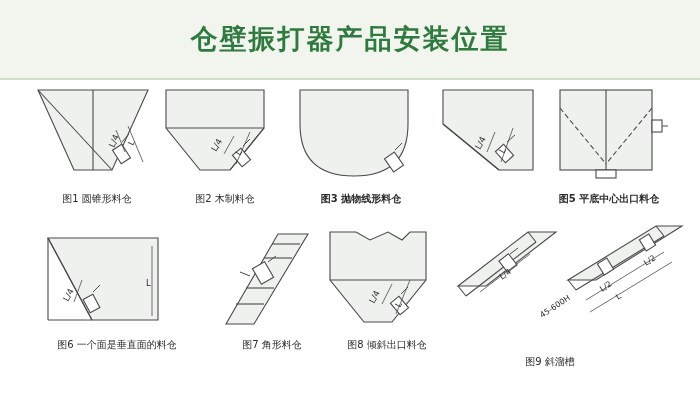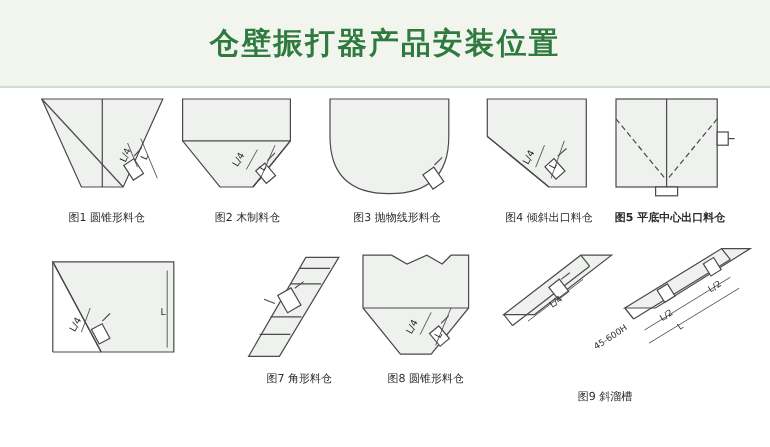--- a/index.html
+++ b/index.html
@@ -124,39 +124,38 @@
     </div>
 
     <div class="fig" style="left:292px; top:4px;">
       <svg class="fig-canvas" width="135" height="110" viewBox="0 0 135 110">
         <g fill="none" stroke="#4a4a4a" stroke-width="1.1">
           <path d="M8,6 L8,40 Q8,92 62,92 Q116,92 116,40 L116,6 Z" fill="#eef1ee"></path>
           <rect x="96" y="70" width="12" height="16" transform="rotate(-35 102 78)" fill="#ffffff"></rect>
           <line x1="103" y1="66" x2="110" y2="59" stroke-width="1"></line>
         </g>
       </svg>
-      <div class="caption" style="left:-6px; top:108px; width:150px;">图3  抛物线形料仓</div>
+      <div class="caption" style="left:-6px; top:108px; width:150px;font-weight:bold;">图3  抛物线形料仓</div>
     </div>
 
     <div class="fig" style="left:437px; top:4px;">
       <svg class="fig-canvas" width="120" height="110" viewBox="0 0 120 110">
         <g fill="none" stroke="#4a4a4a" stroke-width="1.1">
           <polygon points="6,6 96,6 96,86 62,86 6,40" fill="#eef1ee"></polygon>
           <line x1="6" y1="40" x2="62" y2="86"></line>
           <rect x="62" y="62" width="11" height="15" transform="rotate(-42 67.5 69.5)" fill="#ffffff"></rect>
           <line x1="70" y1="58" x2="78" y2="51" stroke-width="1"></line>
           <line x1="58" y1="48" x2="50" y2="68" stroke-width="0.8"></line>
           <line x1="76" y1="44" x2="64" y2="78" stroke-width="0.8"></line>
         </g>
         <g font-size="8.5" fill="#2b2b2b" font-family="DejaVu Sans, Liberation Sans, sans-serif">
           <text x="43" y="66" transform="rotate(-62 43 66)">L/4</text>
           <text x="67" y="70" transform="rotate(-62 67 70)">L</text>
         </g>
       </svg>
-      <div class="caption" style="left:-18px; top:108px; width:160px;">图4  倾斜出口料仓</div>
     </div>
 
     <div class="fig" style="left:548px; top:4px;font-weight:bold;">
       <svg class="fig-canvas" width="120" height="110" viewBox="0 0 120 110">
         <g fill="none" stroke="#4a4a4a" stroke-width="1.1">
           <rect x="12" y="6" width="92" height="80" fill="#eef1ee"></rect>
           <line x1="58" y1="6" x2="58" y2="86"></line>
           <rect x="48" y="86" width="20" height="8" fill="#ffffff"></rect>
           <line x1="12" y1="24" x2="58" y2="80" stroke-dasharray="5,3"></line>
           <line x1="104" y1="24" x2="58" y2="80" stroke-dasharray="5,3"></line>
@@ -177,20 +176,21 @@
           <rect x="46" y="64" width="11" height="15" transform="rotate(-28 51.5 71.5)" fill="#ffffff"></rect>
           <line x1="53" y1="60" x2="60" y2="53" stroke-width="1"></line>
           <line x1="112" y1="14" x2="112" y2="84" stroke-width="0.8"></line>
           <line x1="42" y1="48" x2="34" y2="70" stroke-width="0.8"></line>
         </g>
         <g font-size="8.5" fill="#2b2b2b" font-family="DejaVu Sans, Liberation Sans, sans-serif">
           <text x="28" y="70" transform="rotate(-62 28 70)">L/4</text>
           <text x="106" y="54">L</text>
         </g>
       </svg>
+      <div class="caption" style="left:-18px; top:106px; width:190px;">图6  一个面是垂直面的料仓</div>
     </div>
 
     <div class="fig" style="left:212px; top:152px;">
       <svg class="fig-canvas" width="120" height="108" viewBox="0 0 120 108">
         <g fill="none" stroke="#4a4a4a" stroke-width="1.1">
           <polygon points="66,2 96,2 42,92 14,92" fill="#eef1ee"></polygon>
           <line x1="60" y1="12" x2="88" y2="12"></line>
           <line x1="52" y1="26" x2="80" y2="26"></line>
           <line x1="34" y1="56" x2="62" y2="56"></line>
           <line x1="24" y1="72" x2="52" y2="72"></line>
@@ -210,21 +210,21 @@
           <rect x="76" y="76" width="11" height="15" transform="rotate(-40 81.5 83.5)" fill="#ffffff"></rect>
           <line x1="83" y1="72" x2="90" y2="65" stroke-width="1"></line>
           <line x1="74" y1="62" x2="64" y2="82" stroke-width="0.8"></line>
           <line x1="92" y1="58" x2="78" y2="92" stroke-width="0.8"></line>
         </g>
         <g font-size="8.5" fill="#2b2b2b" font-family="DejaVu Sans, Liberation Sans, sans-serif">
           <text x="56" y="82" transform="rotate(-62 56 82)">L/4</text>
           <text x="82" y="86" transform="rotate(-62 82 86)">L</text>
         </g>
       </svg>
-      <div class="caption" style="left:-6px; top:116px; width:150px;">图8  圆锥形料仓</div>
+      <div class="caption" style="left:-6px; top:116px; width:150px;">图8  倾斜出口料仓</div>
     </div>
 
     <div class="fig" style="left:450px; top:140px;">
       <svg class="fig-canvas" width="240" height="120" viewBox="0 0 240 120">
         <g fill="none" stroke="#4a4a4a" stroke-width="1.1">
 
           <polygon points="8,66 78,12 106,12 36,66" fill="#eef1ee"></polygon>
           <line x1="16" y1="76" x2="86" y2="22"></line>
           <line x1="8" y1="66" x2="16" y2="76"></line>
           <line x1="78" y1="12" x2="86" y2="22"></line>

